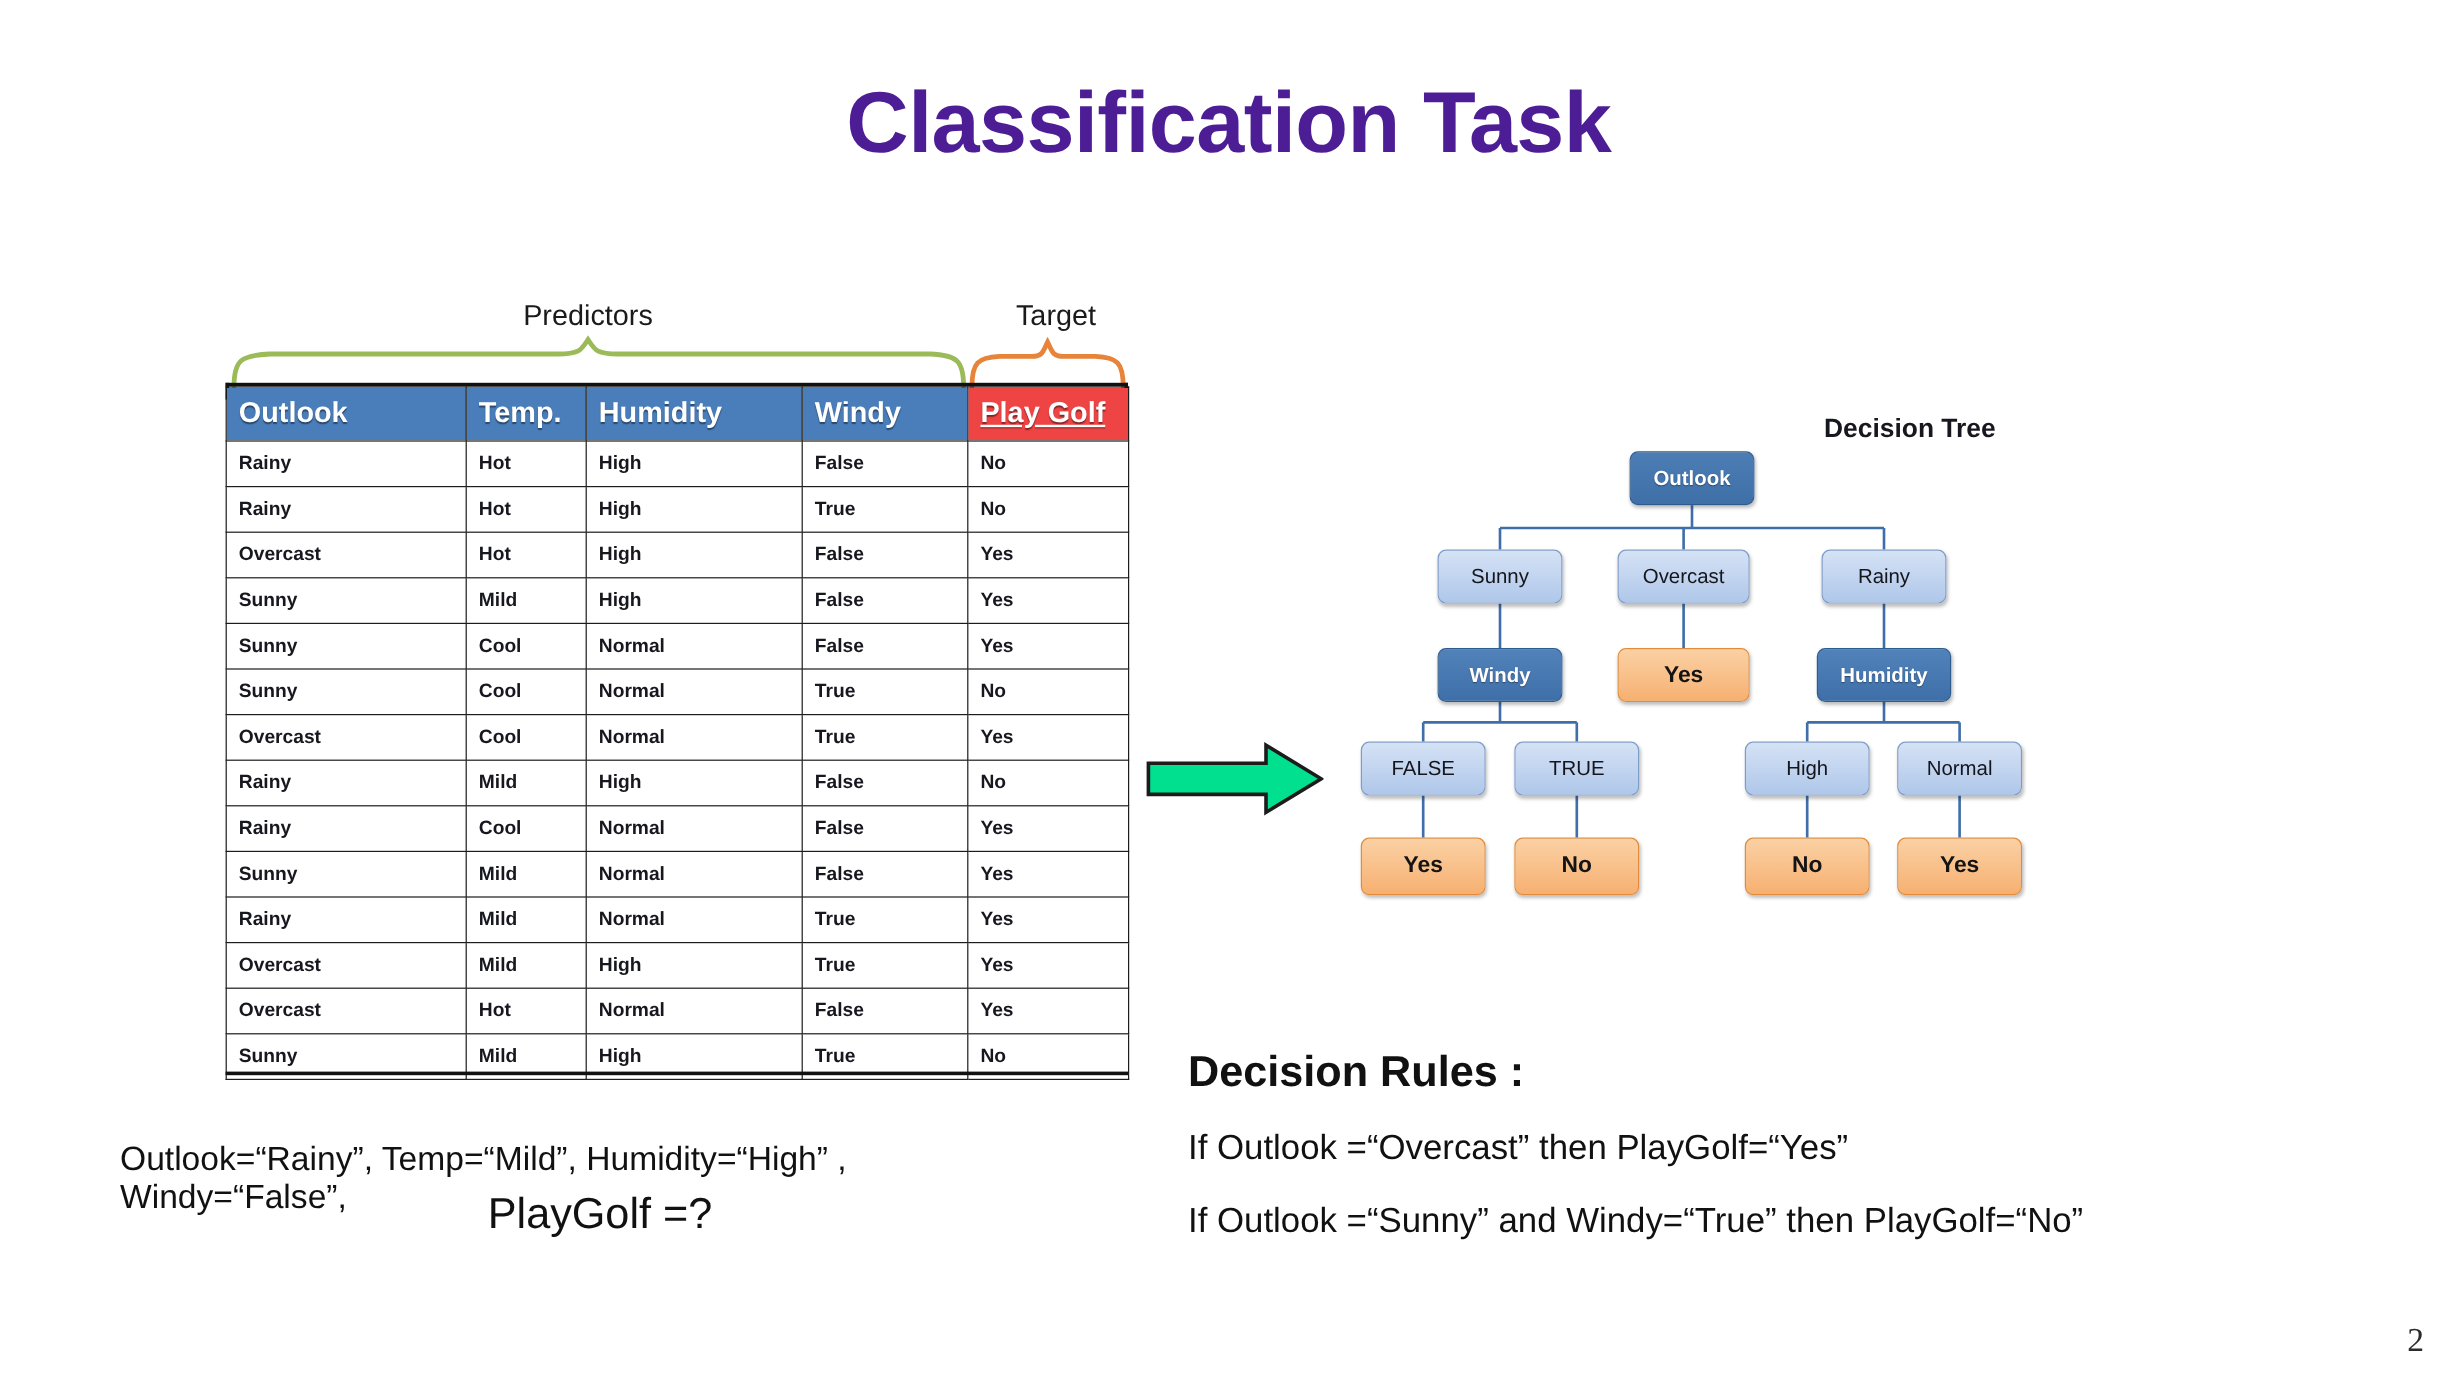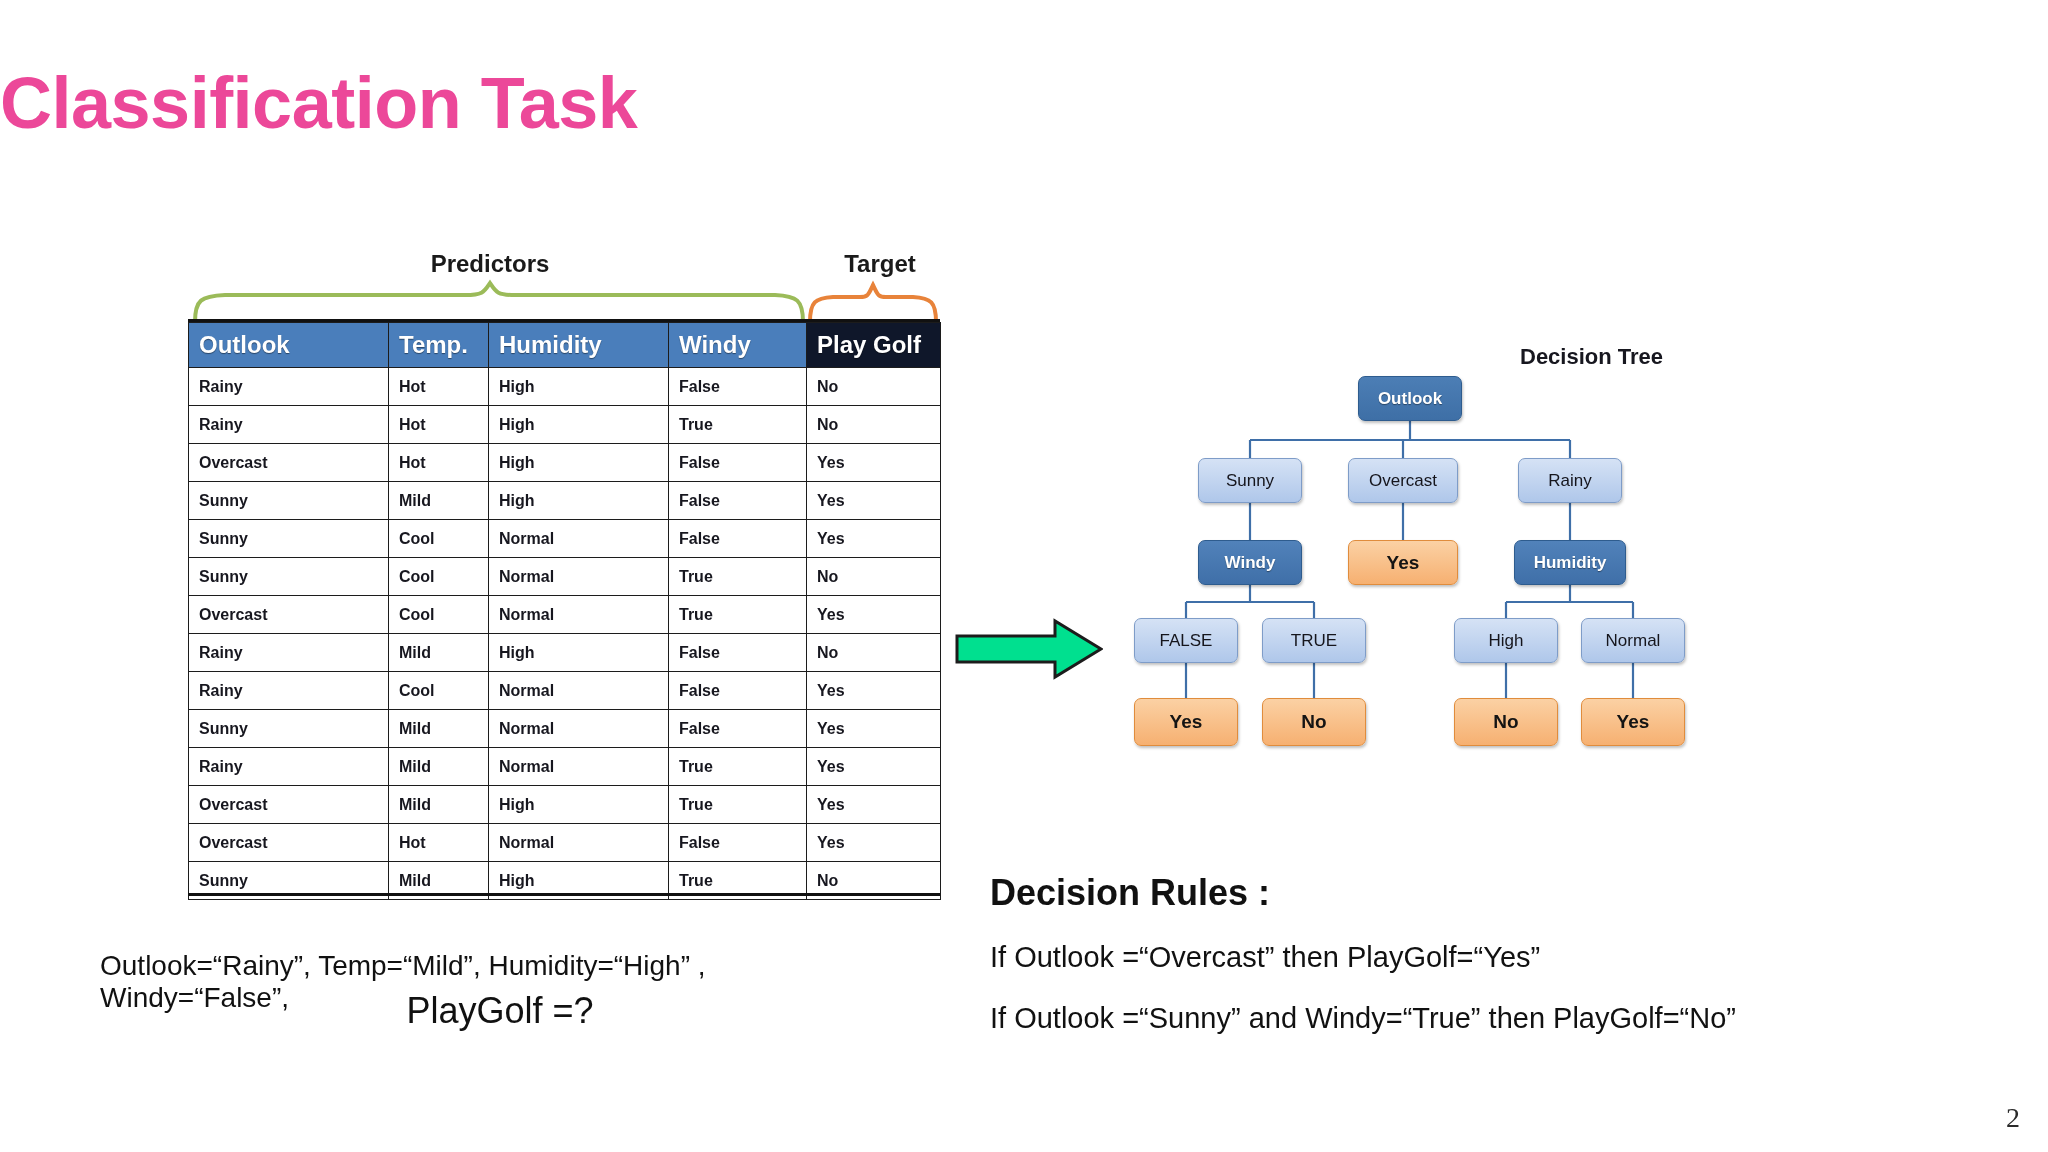--- a/index.html
+++ b/index.html
@@ -6,30 +6,30 @@
   body{
     width:2048px;height:1152px;
     background:#ffffff;
     font-family:"Liberation Sans", sans-serif;
     position:relative;overflow:hidden;
   }
 
   
   #slide-title{
     position:absolute;left:0;top:62px;width:2048px;
-    text-align:left;
+    text-align:center;
     font-size:72px;font-weight:bold;
-    color:#ec4899;
+    color:#4c1d95;
     letter-spacing:-0.5px;
   }
 
   
   .brace-label{
     position:absolute;
-    font-size:24px;font-weight:bold;color:#1a1a1a;
+    font-size:24px;font-weight:normal;color:#1a1a1a;
     text-align:center;
     font-family:"Liberation Sans", sans-serif;
   }
   #predictors-label{left:380px;top:250px;width:220px;}
   #target-label{left:800px;top:250px;width:160px;text-align:center;}
 
   
   #data-table-wrap{
     position:absolute;left:188px;top:322px;
     width:752px;
@@ -53,21 +53,22 @@
   }
   table.data-table thead th{
     background:#4A7EBB;
     color:#ffffff;
     font-size:24px;
     font-weight:bold;
     height:44px;
     text-shadow:0 1px 1px rgba(0,0,0,.45);
   }
   table.data-table thead th.target-head{
-    background:#0f172a;
+    background:#ef4444;
+    text-decoration:underline;
   }
   .col-outlook{width:200px;}
   .col-temp{width:100px;}
   .col-humidity{width:180px;}
   .col-windy{width:138px;}
   .col-play{width:134px;}
 
   
   #table-top-rule{
     position:absolute;left:188px;top:319px;width:752px;height:3px;background:#111;

